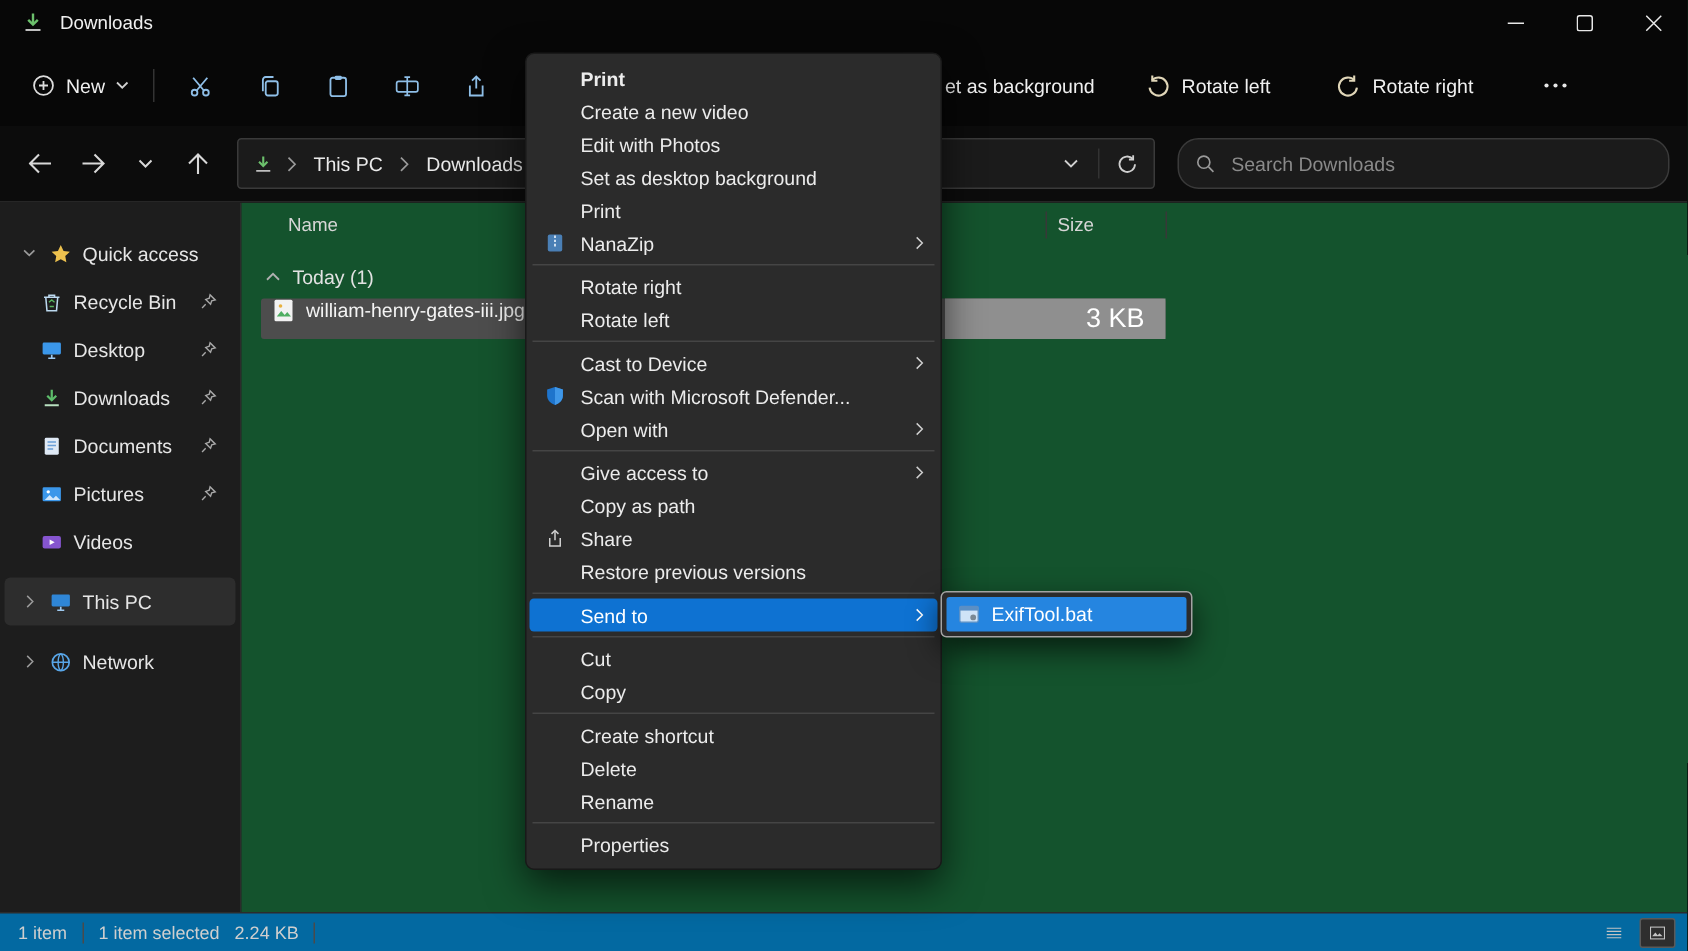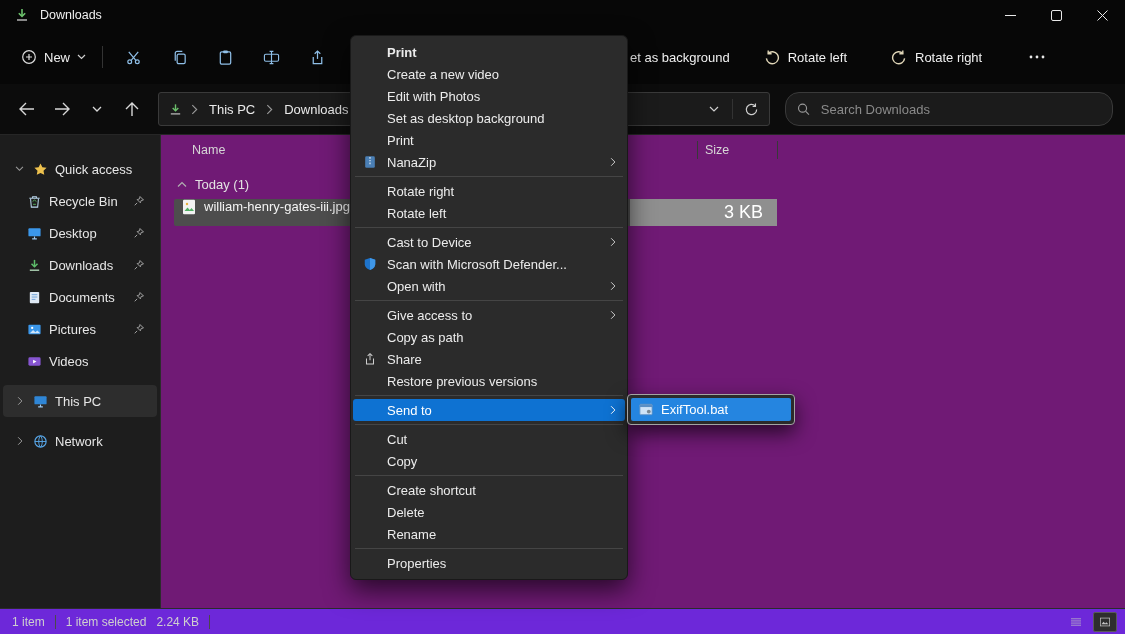--- a/index.html
+++ b/index.html
@@ -56,37 +56,37 @@
     border-right:1px solid #2c2c2c;padding-top:18px;box-sizing:border-box}
   .sb-item{display:flex;align-items:center;height:32px;padding-left:10px;gap:7px;font-size:13px;
     color:#e6e6e6;position:relative;border-radius:4px;margin:0 3px;white-space:nowrap}
   .sb-item .sb-chev{width:13px;display:flex;color:#9a9a9a;justify-content:center}
   .sb-item.sb-child{padding-left:46px}
   .sb-item.selected{background:#2d2d2d}
   .sb-pin{position:absolute;right:12px;display:flex;color:#a8a8a8}
   .sb-gap{height:8px}
 
   
-  .main{position:absolute;top:135px;left:161px;right:0;bottom:26px;background:#701a75}
+  .main{position:absolute;top:135px;left:161px;right:0;bottom:26px;background:#14532d}
   .col-headers{position:relative;height:30px;display:flex;align-items:center;color:#d6d6d6;font-size:12.5px}
   .col-name{margin-left:31px}
   .col-size{position:absolute;left:544px}
   .col-sep{position:absolute;top:6px;width:1px;height:18px;background:#383838}
   .col-sep.s1{left:536px}.col-sep.s2{left:616px}
   .group-row{display:flex;align-items:center;gap:8px;margin:8px 0 0 16px;height:22px;color:#e2e2e2}
   .group-chev{display:flex;color:#b0b0b0}
   .file-row{position:absolute;top:64px;left:13px;width:603px;height:27px;background:#4d4d4d;
     border-radius:2px;display:flex;align-items:flex-start;padding-left:8px;gap:8px;box-sizing:border-box}
   .file-name{color:#f4f4f4;white-space:nowrap}
   .file-size{position:absolute;right:0;top:0;width:147px;height:100%;background:#8f8f8f;
     display:flex;align-items:center;justify-content:flex-end;padding-right:14px;box-sizing:border-box;
     color:#fff;font-size:18px}
 
   
-  .statusbar{position:absolute;left:0;right:0;bottom:0;height:26px;background:#6d28d9;
+  .statusbar{position:absolute;left:0;right:0;bottom:0;height:26px;background:#0369a1;
     border-top:1px solid #2c2c2c;display:flex;align-items:center;padding:0 12px;font-size:12px;
     color:#cfcfcf;gap:10px;box-sizing:border-box}
   .st-divider{width:1px;height:14px;background:#4a4a4a}
   .view-btns{position:absolute;right:8px;display:flex;gap:5px;align-items:center}
   .view-btn{width:24px;height:20px;display:flex;align-items:center;justify-content:center;
     background:none;border:1px solid transparent;color:#c4c4c4;border-radius:2px}
   .view-btn.active{border-color:#5a5a5a;background:#2e2e2e}
 
   
   .context-menu{position:absolute;left:350px;top:35px;width:278px;background:#2b2b2b;

